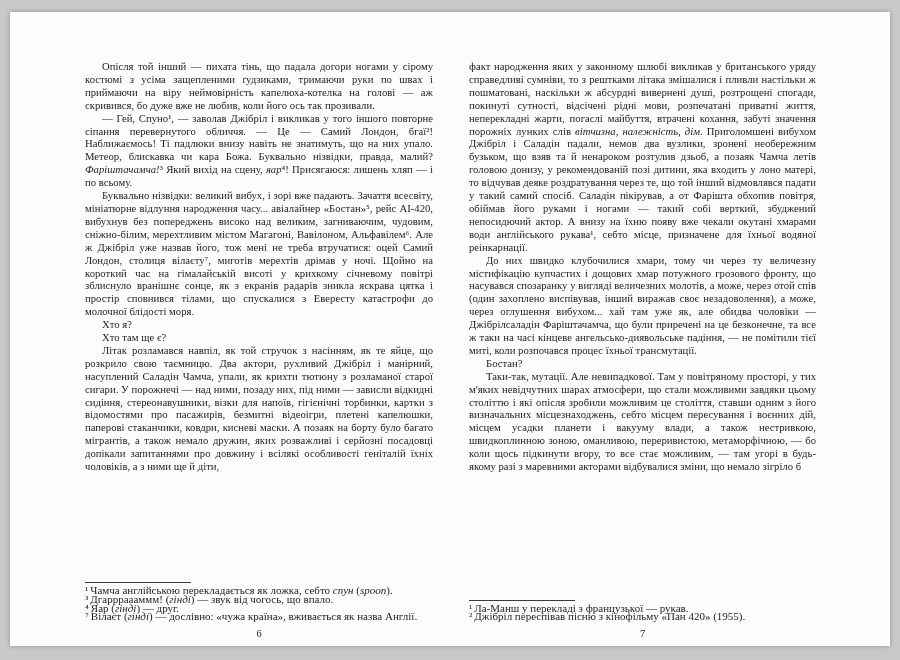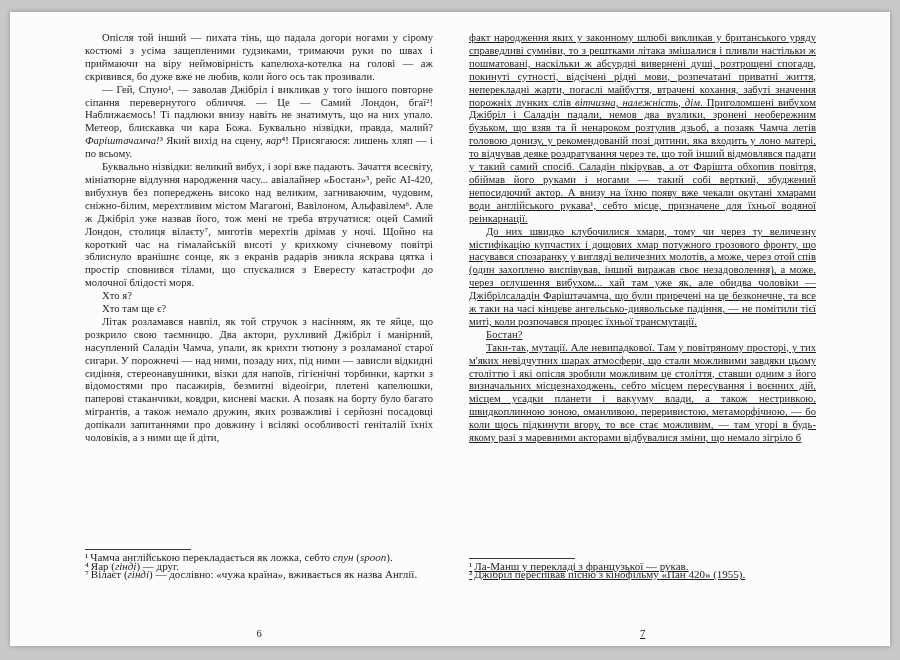--- a/index.html
+++ b/index.html
@@ -11,26 +11,25 @@
   .viewer { width:900px; height:660px; padding:12px 10px 14px 10px; }
   .spread {
     width:100%; height:100%;
     background: var(--page-bg, #fcfcfa);
     display:flex;
     box-shadow: 0 0 5px rgba(0,0,0,.28);
   }
   .page {
     width:50%; height:100%;
     display:flex; flex-direction:column;
-    padding-top:19px;
+    padding-top:48px;
     color: var(--text, #1f1e1c);
-    gap: 42px;
   }
   .page-left  { padding-left:75px; padding-right:17px; }
-  .page-right { padding-left:19px; padding-right:74px;text-decoration:underline; }
+  .page-right { padding-left:19px; padding-right:74px; }
   .page-body {
     flex:1 1 auto; overflow:hidden;
     font-size:10.7px; line-height:12.9px;
     text-align:justify;
   }
   .para { text-indent:17px; }
   .para.noindent { text-indent:0; }
   .footnotes { flex:0 0 auto; font-size:11px; line-height:8.7px; padding-bottom:2px; }
   .fn-rule { width:106px; border-top:1px solid #3a3a38; margin-bottom:3px; }
   .footnote { padding-left:9px; text-indent:-9px; text-align:justify; }
@@ -49,20 +48,21 @@
           <p class="para">— Гей, Спуно¹, — заволав Джібріл і викликав у того іншого повторне сіпання перевернутого обличчя. — Це — Самий Лондон, бгаї²! Наближаємось! Ті падлюки внизу навіть не знатимуть, що на них упало. Метеор, блискавка чи кара Божа. Буквально нізвідки, правда, малий? <em>Фаріштачамча!</em>³ Який вихід на сцену, <em>яар</em>⁴! Присягаюся: лишень хляп — і по всьому.</p>
           <p class="para">Буквально нізвідки: великий вибух, і зорі вже падають. Зачаття всесвіту, мініатюрне відлуння народження часу... авіалайнер «Бостан»⁵, рейс АІ-420, вибухнув без попереджень високо над великим, загниваючим, чудовим, сніжно-білим, мерехтливим містом Магагоні, Вавілоном, Альфавілем⁶. Але ж Джібріл уже назвав його, тож мені не треба втручатися: оцей Самий Лондон, столиця вілаєту⁷, миготів мерехтів дрімав у ночі. Щойно на короткий час на гімалайській висоті у крихкому січневому повітрі зблиснуло вранішнє сонце, як з екранів радарів зникла яскрава цятка і простір сповнився тілами, що спускалися з Евересту катастрофи до молочної блідості моря.</p>
           <p class="para">Хто я?</p>
           <p class="para">Хто там ще є?</p>
           <p class="para">Літак розламався навпіл, як той стручок з насінням, як те яйце, що розкрило свою таємницю. Два актори, рухливий Джібріл і манірний, насуплений Саладін Чамча, упали, як крихти тютюну з розламаної старої сигари. У порожнечі — над ними, позаду них, під ними — зависли відкидні сидіння, стереонавушники, візки для напоїв, гігієнічні торбинки, картки з відомостями про пасажирів, безмитні відеоігри, плетені капелюшки, паперові стаканчики, ковдри, кисневі маски. А позаяк на борту було багато мігрантів, а також немало дружин, яких розважливі і серйозні посадовці допікали запитаннями про довжину і всілякі особливості геніталій їхніх чоловіків, а з ними ще й діти,</p>
         </div>
       <div class="footnotes">
         <div class="fn-rule"></div>
         <div class="fn-list">
             <div class="footnote"><span class="fn-marker">¹</span><span>Чамча англійською перекладається як ложка, себто <em>спун</em> (<em>spoon</em>).</span></div>
+            <div class="footnote"><span class="fn-marker">³</span><span>Дгаррраааммм! (<em>гінді</em>) — звук від чогось, що впало.</span></div>
             <div class="footnote"><span class="fn-marker">⁴</span><span>Яар (<em>гінді</em>) — друг.</span></div>
             <div class="footnote"><span class="fn-marker">⁷</span><span>Вілаєт (<em>гінді</em>) — дослівно: «чужа країна», вживається як назва Англії.</span></div>
           </div>
       </div>
       <div class="page-number">6</div>
     </section>
 
     <section class="page page-right">
       <div class="page-body">
           <p class="para noindent">факт народження яких у законному шлюбі викликав у британського уряду справедливі сумніви, то з рештками літака змішалися і пливли настільки ж пошматовані, наскільки ж абсурдні вивернені душі, розтрощені спогади, покинуті сутності, відсічені рідні мови, розпечатані приватні життя, неперекладні жарти, погаслі майбуття, втрачені кохання, забуті значення порожніх лунких слів <em>вітчизна, належність, дім</em>. Приголомшені вибухом Джібріл і Саладін падали, немов два вузлики, зронені необережним бузьком, що взяв та й ненароком розтулив дзьоб, а позаяк Чамча летів головою донизу, у рекомендованій позі дитини, яка входить у лоно матері, то відчував деяке роздратування через те, що той інший відмовлявся падати у такий самий спосіб. Саладін пікірував, а от Фарішта обхопив повітря, обіймав його руками і ногами — такий собі верткий, збуджений непосидючий актор. А внизу на їхню появу вже чекали окутані хмарами води англійського рукава¹, себто місце, призначене для їхньої водяної реінкарнації.</p>

